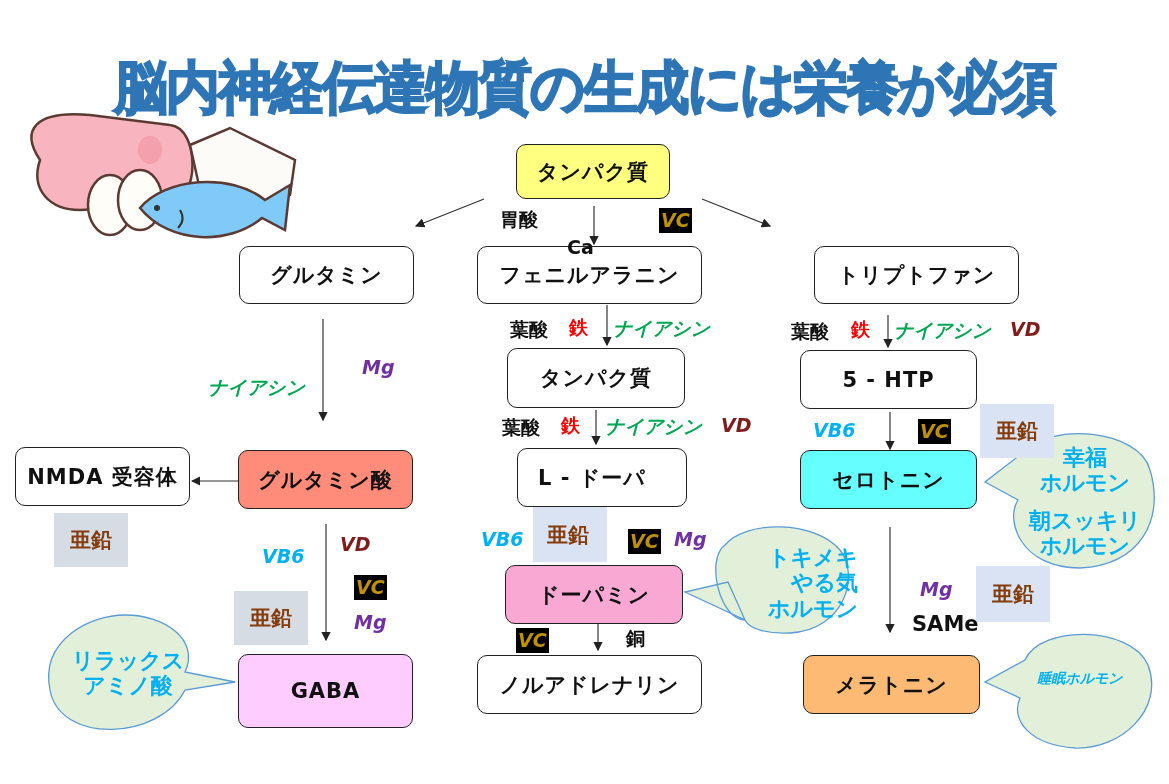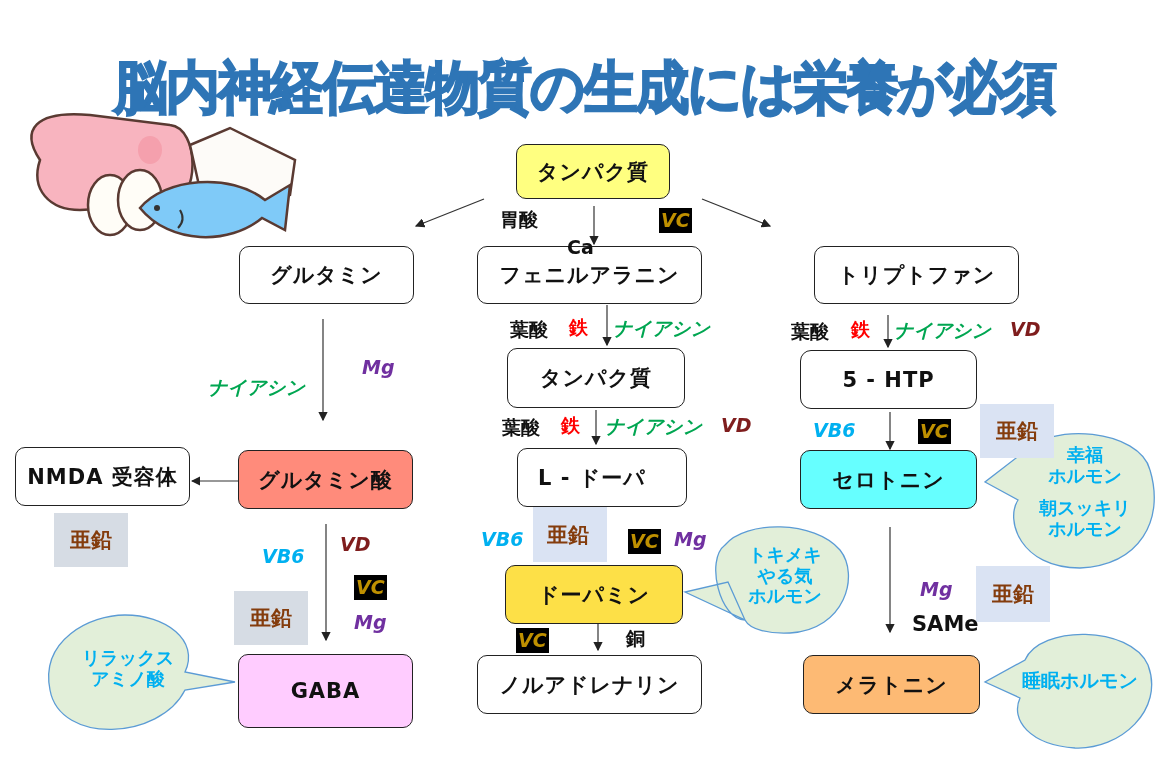--- a/index.html
+++ b/index.html
@@ -15,21 +15,21 @@
   .k { color:#111; }
   .red { color:#ff0000; }
   .green { color:#00a651; font-style:italic; }
   .orange { color:#7f1d1d; font-style:italic; }
   .purple { color:#7030a0; font-style:italic; }
   .blue { color:#00b0f0; font-style:italic; }
   .vc { color:#bf9000; background:#000000; padding:3px 2px; font-style:italic; }
   .zinc { position:absolute; background:#dae3f3; display:flex; align-items:center; justify-content:center;
           color:#843c0c; font-weight:900; font-size:21px; }
   .zinc.gray { background:#d6dce4; }
-  .bubble-text { position:absolute; color:#00b0f0; font-weight:900; font-size:18px; text-align:center; line-height:1.15; }
+  .bubble-text { position:absolute; color:#00b0f0; font-weight:900; font-size:22px; text-align:center; line-height:1.15; }
   svg.overlay { position:absolute; left:0; top:0; }
 </style>
 </head>
 <body>
 
 <div class="title">脳内神経伝達物質の生成には栄養が必須</div>
 
 <svg class="overlay" width="320" height="260">
   <path d="M40,160 C20,130 35,110 90,115 L170,125 C200,128 200,200 170,205 L80,210 C50,210 30,190 40,160 Z" fill="#f8b4bf" stroke="#5a3a32" stroke-width="2.5"></path>
   <ellipse cx="150" cy="150" rx="12" ry="14" fill="#f5a0ad"></ellipse>
@@ -69,26 +69,26 @@
     <path d="M1020,455 C1050,420 1140,430 1150,470 C1165,520 1140,565 1080,568 C1020,568 1005,520 1018,500 L985,482 Z"></path>
     <path d="M1025,660 C1040,625 1130,625 1148,665 C1165,710 1120,750 1075,748 C1030,745 1010,720 1020,698 L985,682 Z"></path>
   </g>
 </svg>
 
 <div class="node" style="left:516px;top:144px;width:154px;height:55px;background:#ffff80;">タンパク質</div>
 <div class="node" style="left:239px;top:246px;width:175px;height:58px;">グルタミン</div>
 <div class="node" style="left:477px;top:246px;width:225px;height:58px;">フェニルアラニン</div>
 <div class="node" style="left:786px;top:246px;width:205px;height:58px;margin-left:28px;">トリプトファン</div>
 <div class="node" style="left:507px;top:348px;width:178px;height:60px;">タンパク質</div>
-<div class="node" style="left:800px;top:350px;width:177px;height:59px;border-radius:11px;">5 - HTP</div>
+<div class="node" style="left:800px;top:350px;width:177px;height:59px;">5 - HTP</div>
 <div class="node" style="left:15px;top:447px;width:175px;height:59px;">NMDA 受容体</div>
 <div class="node" style="left:238px;top:450px;width:175px;height:59px;background:#ff8b7b;">グルタミン酸</div>
 <div class="node" style="left:517px;top:448px;width:170px;height:59px;justify-content:flex-start;padding-left:20px;">L - ドーパ</div>
 <div class="node" style="left:800px;top:450px;width:177px;height:59px;background:#66ffff;">セロトニン</div>
-<div class="node" style="left:505px;top:565px;width:178px;height:59px;background:#fde047;">ドーパミン</div>
+<div class="node" style="left:505px;top:565px;width:178px;height:59px;background:#f9a8d4;">ドーパミン</div>
 <div class="node" style="left:238px;top:654px;width:175px;height:74px;background:#ffccff;">GABA</div>
 <div class="node" style="left:477px;top:655px;width:225px;height:59px;">ノルアドレナリン</div>
 <div class="node" style="left:803px;top:655px;width:177px;height:59px;background:#fdba74;">メラトニン</div>
 
 <div class="zinc gray" style="left:54px;top:513px;width:74px;height:54px;">亜鉛</div>
 <div class="zinc gray" style="left:234px;top:591px;width:74px;height:54px;">亜鉛</div>
 <div class="zinc" style="left:533px;top:507px;width:74px;height:55px;justify-content:flex-start;padding-left:14px;box-sizing:border-box;">亜鉛</div>
 <div class="zinc" style="left:980px;top:404px;width:74px;height:54px;">亜鉛</div>
 <div class="zinc" style="left:976px;top:566px;width:74px;height:56px;">亜鉛</div>
 
@@ -128,27 +128,27 @@
 <span class="lbl vc" style="left:516px;top:628px;">VC</span>
 <span class="lbl k" style="left:626px;top:629px;">銅</span>
 
 <span class="lbl purple" style="left:920px;top:580px;">Mg</span>
 <span class="lbl k" style="left:912px;top:614px;font-size:21px;">SAMe</span>
 
 <div class="bubble-text" style="left:68px;top:648px;width:120px;">
   <div>リラックス</div>
   <div>アミノ酸</div>
 </div>
-<div class="bubble-text" style="left:735px;top:545px;width:100px;text-align:center;">
+<div class="bubble-text" style="left:758px;top:545px;width:100px;text-align:right;">
   <div>トキメキ</div>
   <div>やる気</div>
   <div>ホルモン</div>
 </div>
 <div class="bubble-text" style="left:1025px;top:445px;width:120px;">
   <div>幸福</div>
   <div>ホルモン</div>
   <div style="height:12px"></div>
   <div>朝スッキリ</div>
   <div>ホルモン</div>
 </div>
-<div class="bubble-text" style="left:1015px;top:670px;width:130px;font-size:19px;">
+<div class="bubble-text" style="left:1015px;top:670px;width:130px;font-size:14px;font-style:italic;">
   <div>睡眠ホルモン</div>
 </div>
 
 </body></html>

